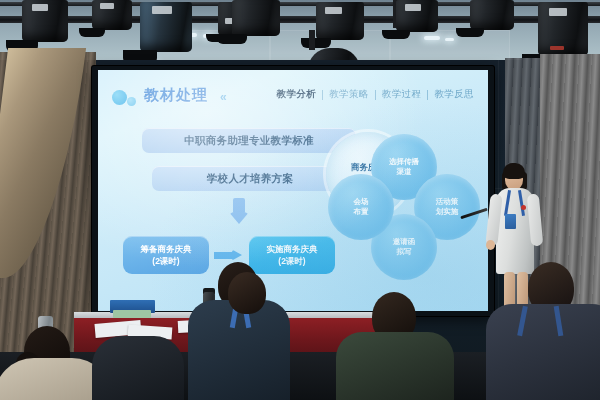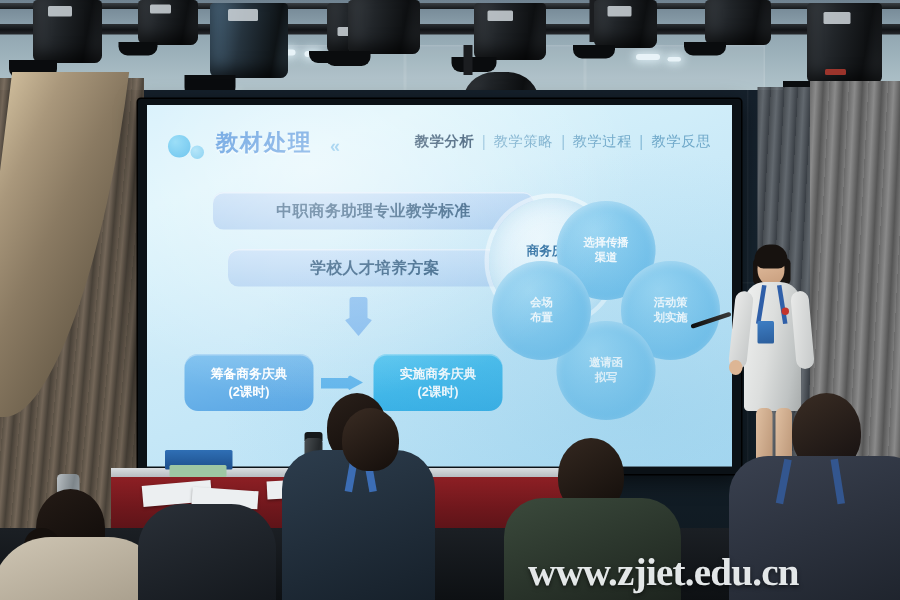--- a/index.html
+++ b/index.html
@@ -419,15 +419,14 @@
       background:#33568f;transform:rotate(11deg);"></div>
     <div style="position:absolute;left:556px;top:306px;width:5px;height:30px;
       background:#33568f;transform:rotate(-9deg);"></div>
   </div>
 
   <div class="aud">
     <div class="aud-body" style="position:absolute;left:92px;top:336px;width:92px;height:64px;
       background:linear-gradient(160deg,#2a3038,#14181d);border-radius:30px 30px 0 0;"></div>
   </div>
 
-  <div class="watermark">www.zjiet.edu.cn</div>
 
 </div>
 
 </body></html>

